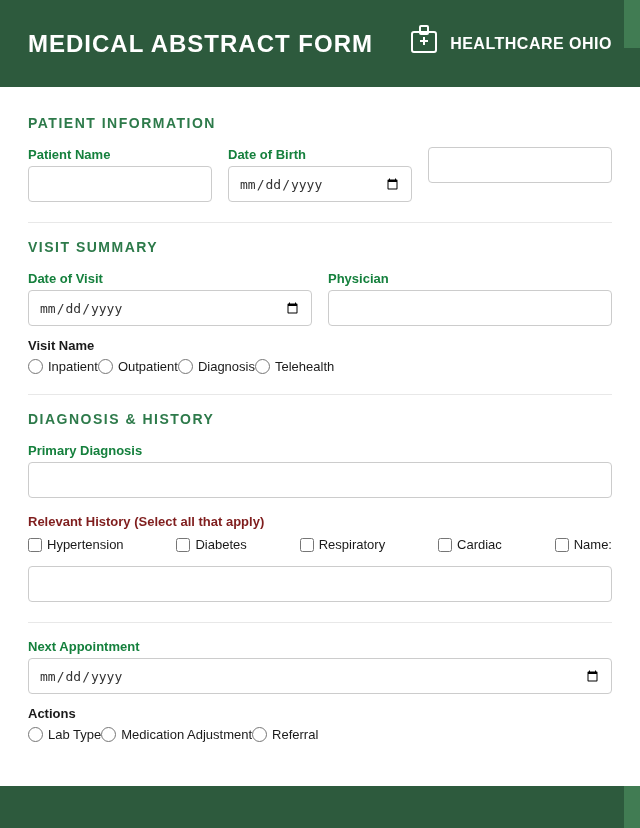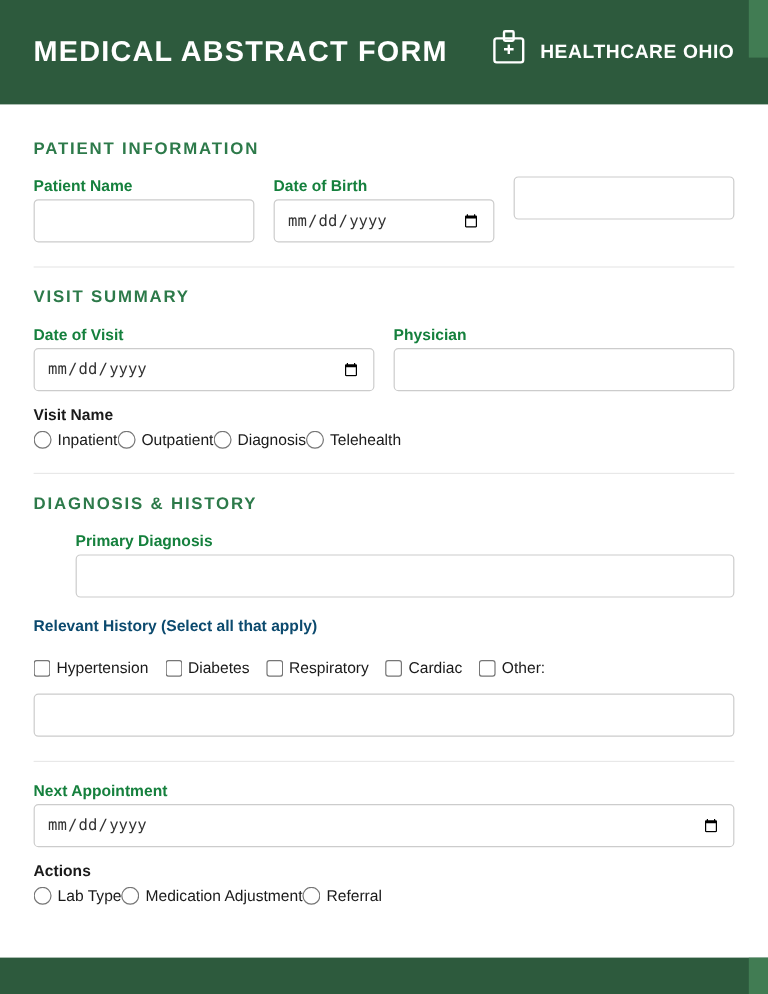--- a/index.html
+++ b/index.html
@@ -147,22 +147,23 @@
       width: 15px;
       height: 15px;
       cursor: pointer;
     }
 
     
     .checkbox-group {
       display: flex;
       align-items: center;
       gap: 14px;
-      margin-top: 20px;
+      margin-top: 8px;
       flex-wrap: wrap;
+      justify-content: space-between;
     }
 
     .checkbox-item {
       display: flex;
       align-items: center;
       gap: 5px;
       font-size: 13px;
       color: #1a1a1a;
       cursor: pointer;
     }
@@ -221,21 +222,21 @@
       font-size: 13px;
       font-weight: 700;
       color: #1a1a1a;
       margin-bottom: 6px;
       margin-top: 10px;
     }
 
     .relevant-label {
       font-size: 13px;
       font-weight: 700;
-      color: #0c4a6e;
+      color: #7f1d1d;
       margin-bottom: 6px;
     }
   </style>
 </head>
 <body>
 
 <div class="form-container">
   <div class="form-full">
 
     <div class="header">
@@ -307,21 +308,21 @@
               <span>Telehealth</span>
             </label>
           </div>
         </div>
       </div>
 
       <hr class="divider">
 
       <div class="section">
         <div class="section-title">DIAGNOSIS &amp; HISTORY</div>
-        <div class="field-group" style="margin-bottom: 16px; margin-left: 35px;">
+        <div class="field-group" style="margin-bottom: 16px;">
           <label class="field-label">Primary Diagnosis</label>
           <input type="text" style="width: 100%;">
         </div>
         <div>
           <div class="relevant-label">Relevant History (Select all that apply)</div>
           <div class="checkbox-group">
             <label class="checkbox-item">
               <input type="checkbox" name="history" value="Hypertension" style="">
               <span>Hypertension</span>
             </label>
@@ -332,21 +333,21 @@
             <label class="checkbox-item">
               <input type="checkbox" name="history" value="Respiratory" style="">
               <span>Respiratory</span>
             </label>
             <label class="checkbox-item">
               <input type="checkbox" name="history" value="Cardiac" style="">
               <span>Cardiac</span>
             </label>
             <label class="checkbox-item">
               <input type="checkbox" name="history" value="Other" style="">
-              <span>Other:</span>
+              <span>Name:</span>
             </label>
             <input type="text" class="other-input" style="">
           </div>
         </div>
       </div>
 
       <hr class="divider">
 
       <div class="section">
         <div class="field-row">

